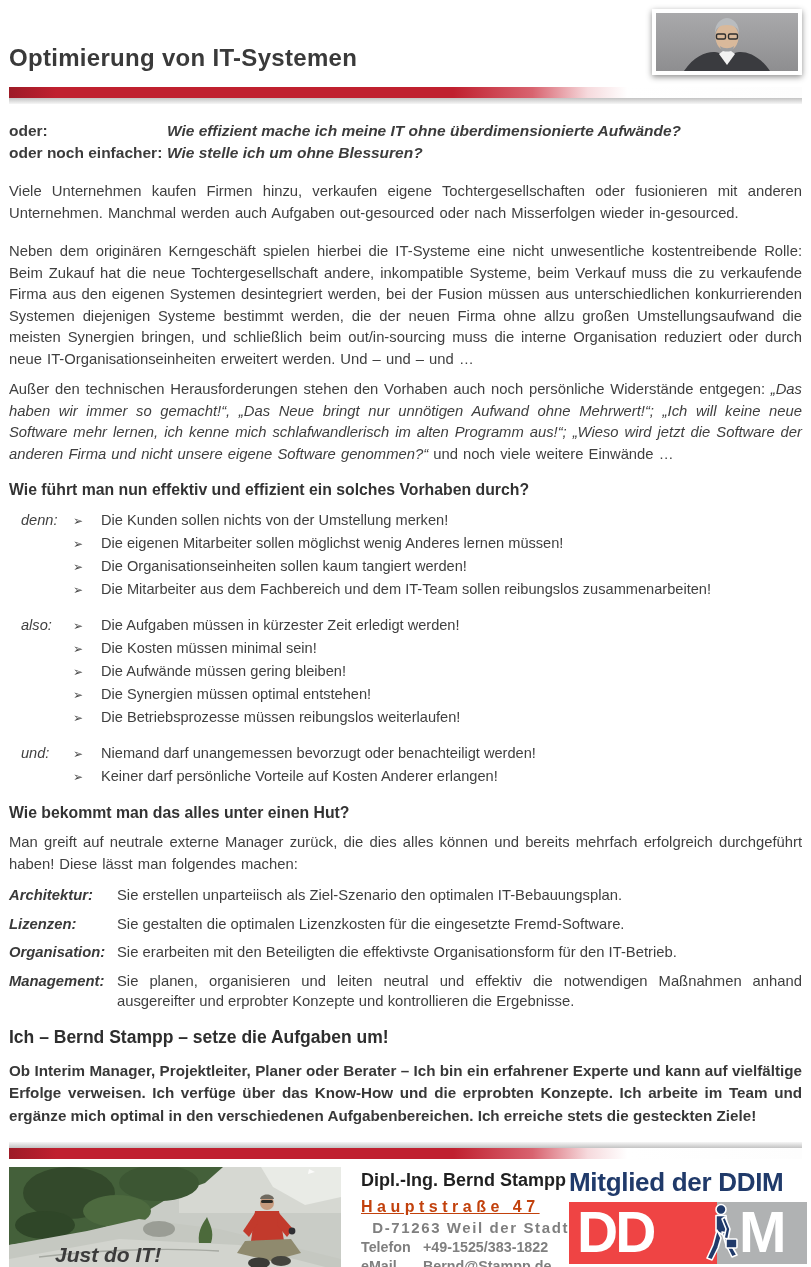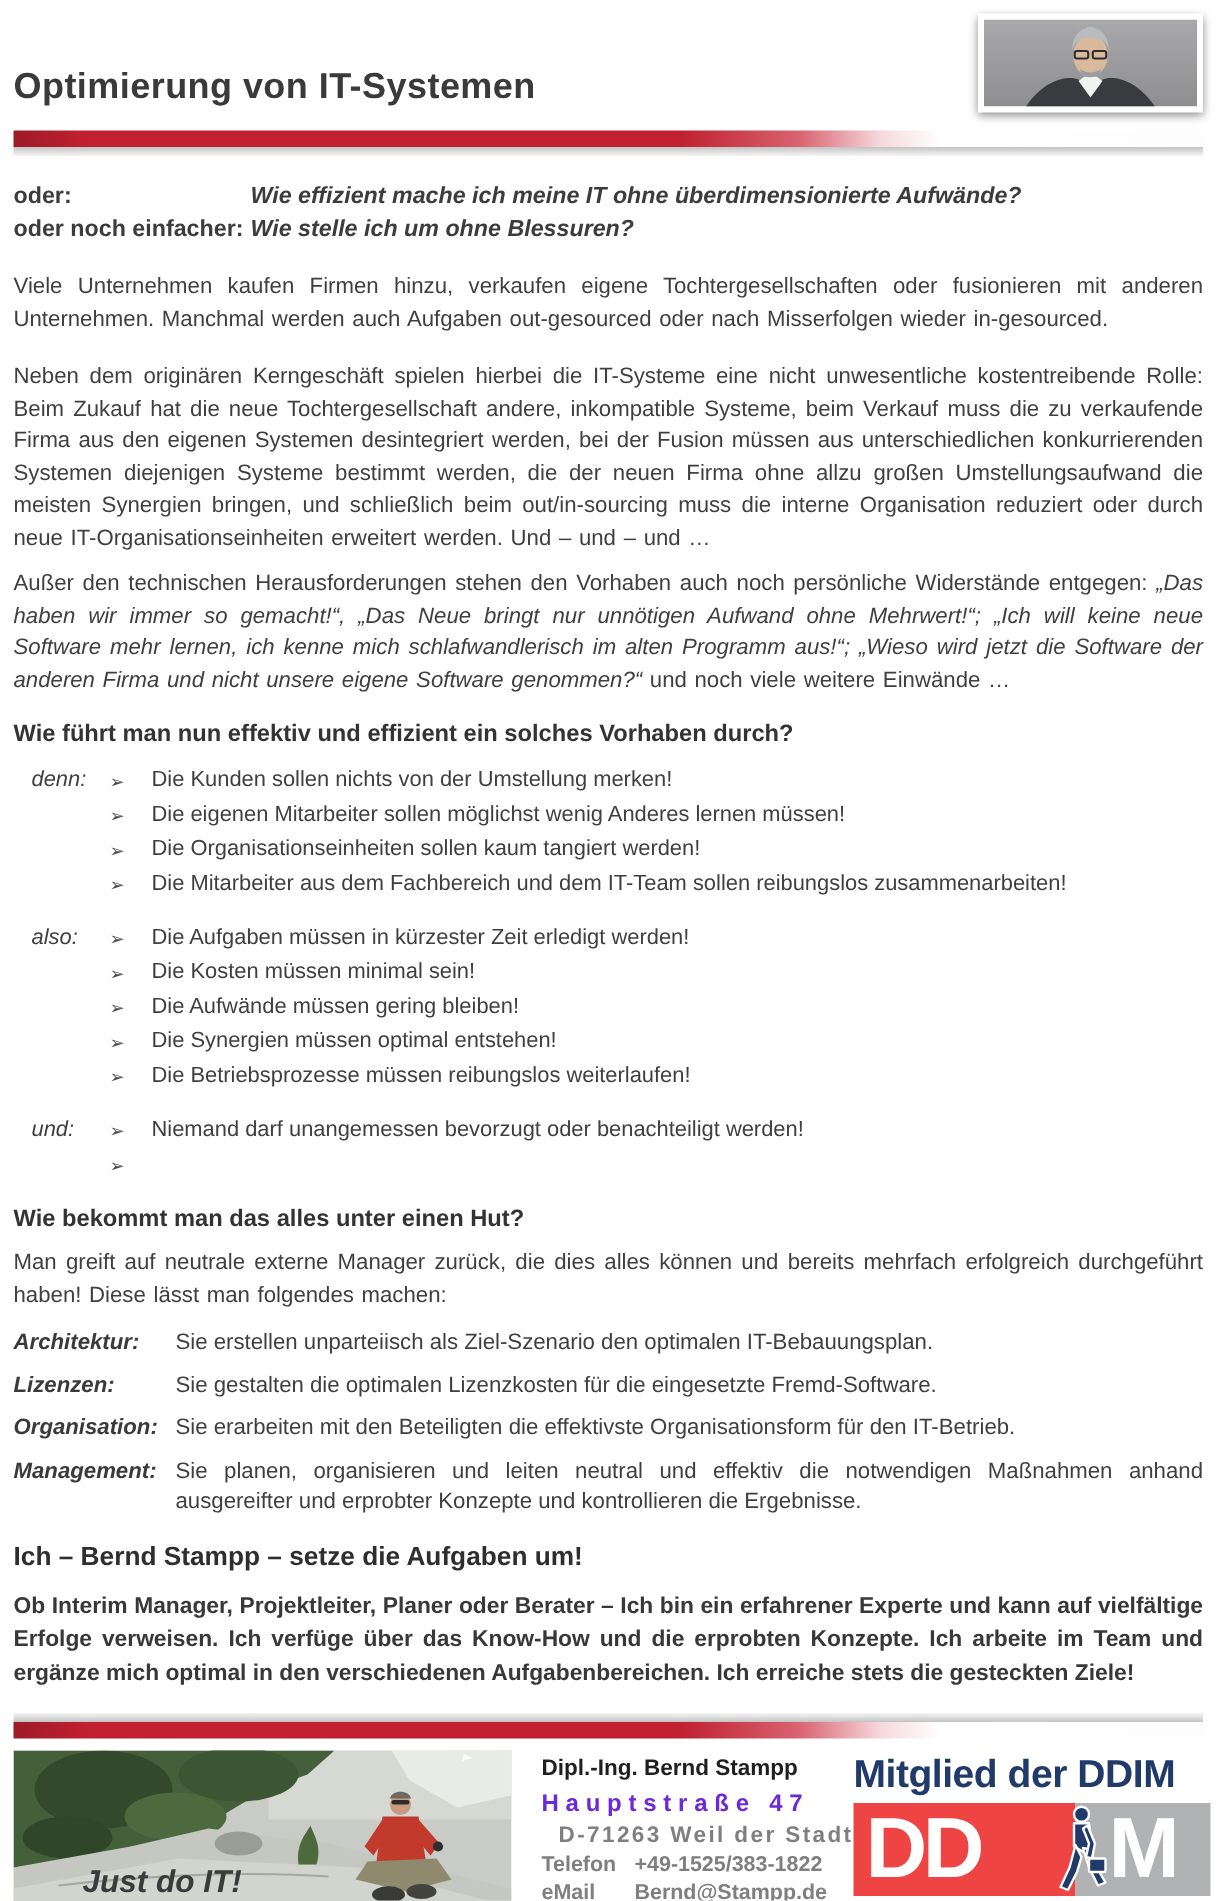--- a/index.html
+++ b/index.html
@@ -57,22 +57,22 @@
   
   .sep { margin-top:15px; }
   .footer { display:flex; margin-top:8px; align-items:flex-start; }
   .foot-photo { position:relative; width:332px; height:128px; flex:none; }
   .foot-photo svg { display:block; width:100%; height:100%; }
   .photo-caption {
     position:absolute; left:46px; bottom:28px;
     font-size:21px; font-weight:bold; font-style:italic; color:#3b3b3b;
   }
   .contact { margin-left:20px; width:208px; flex:none; padding-top:3px; }
-  .c-name { font-size:15px; font-weight:bold; color:#1f1f1f; }
-  .c-street { margin-top:7px; font-size:16px; font-weight:bold; color:#6d28d9; letter-spacing:4.5px; white-space:nowrap; }
+  .c-name { font-size:18px; font-weight:bold; color:#1f1f1f; }
+  .c-street { margin-top:7px; font-size:16px; font-weight:bold; color:#c2410c; letter-spacing:4.5px; white-space:nowrap;text-decoration:underline; }
   .c-city { margin-top:3px; font-size:15px; font-weight:bold; color:#7f7f7f; letter-spacing:1.6px; white-space:nowrap;text-align:right; }
   .c-row { display:flex; margin-top:3px; font-size:14.3px; font-weight:bold; color:#7f7f7f; white-space:nowrap; }
   .c-row .c-lbl { width:62px; flex:none; }
   .ddim { margin-left:auto; width:238px; flex:none; }
   .ddim-member { font-size:26px; font-weight:600; color:#203a6a; letter-spacing:-.3px; white-space:nowrap; }
   .ddim-logo { position:relative; margin-top:4px; display:flex; height:62px; }
   .ddim-blue { width:148px; background:#ef4444; color:#fff; font-size:57px; font-weight:bold;
                letter-spacing:-3px; line-height:60px; padding-left:8px; }
   .ddim-gray { width:90px; background:#b0b2b3; color:#fff; font-size:57px; font-weight:bold;
                line-height:60px; padding-left:22px; }
@@ -180,20 +180,21 @@
     </div>
     <div class="group">
       <div class="g-label">und:</div>
       <div class="g-items">
         <div class="g-item">
             <span class="bullet">➢</span>
             <span>Niemand darf unangemessen bevorzugt oder benachteiligt werden!</span>
           </div>
         <div class="g-item">
             <span class="bullet">➢</span>
+            <span>Keiner darf persönliche Vorteile auf Kosten Anderer erlangen!</span>
           </div>
       </div>
     </div>
   </div>
 
   <div class="h">Wie bekommt man das alles unter einen Hut?</div>
   <div class="p" style="margin-top:10px;">Man greift auf neutrale externe Manager zurück, die dies alles können und bereits mehrfach erfolgreich durchgeführt haben! Diese lässt man folgendes machen:</div>
 
   <div class="roles">
     <div class="role">

